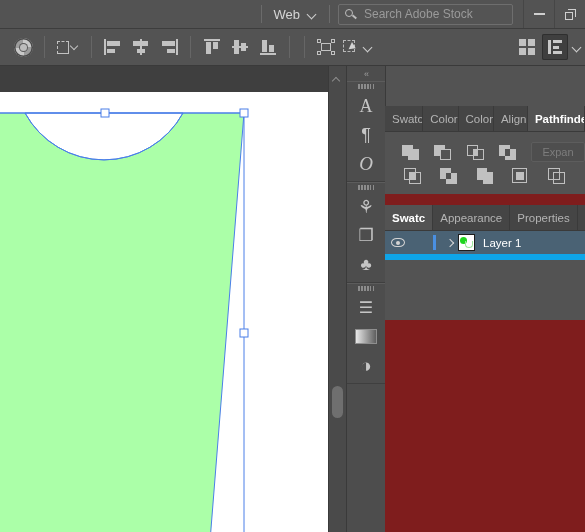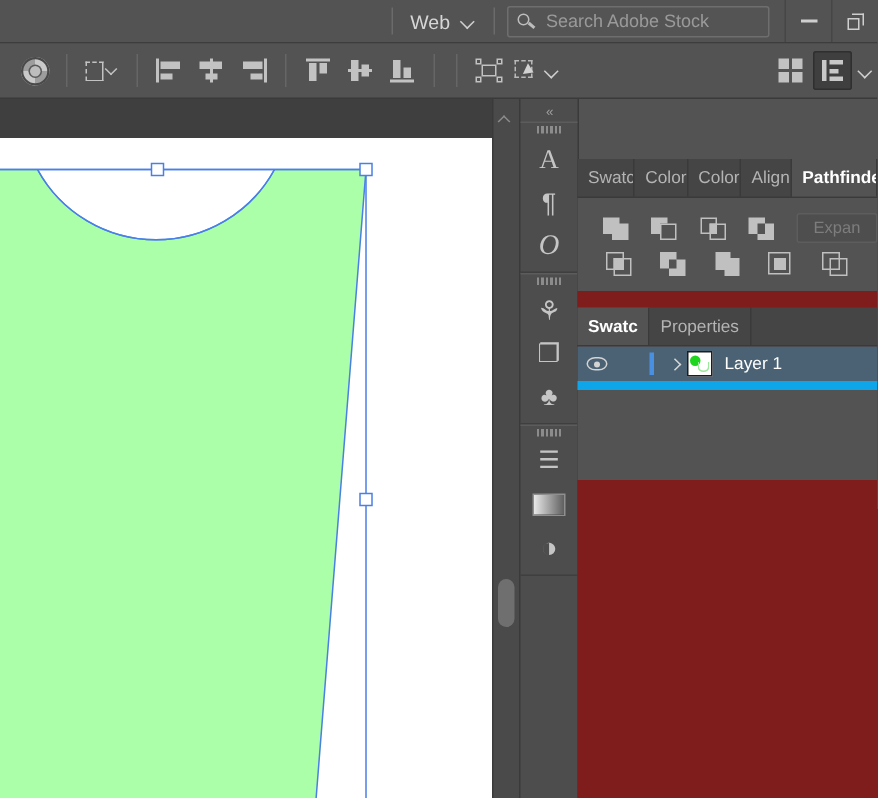--- a/index.html
+++ b/index.html
@@ -520,20 +520,23 @@
           </span>
         </div>
       </div>
     </div>
 
     <div class="ptabs" style="margin-top:11px">
       <div class="ptab sel">
           <span>Swatc</span>
         </div>
       <div class="ptab">
+          <span>Appearance</span>
+        </div>
+      <div class="ptab">
           <span>Properties</span>
         </div>
     </div>
 
     <div>
       <div class="layerrow">
         <span class="lr-eye">
             <span class="eye"></span>
           </span>
         <span class="lr-lock"></span>

